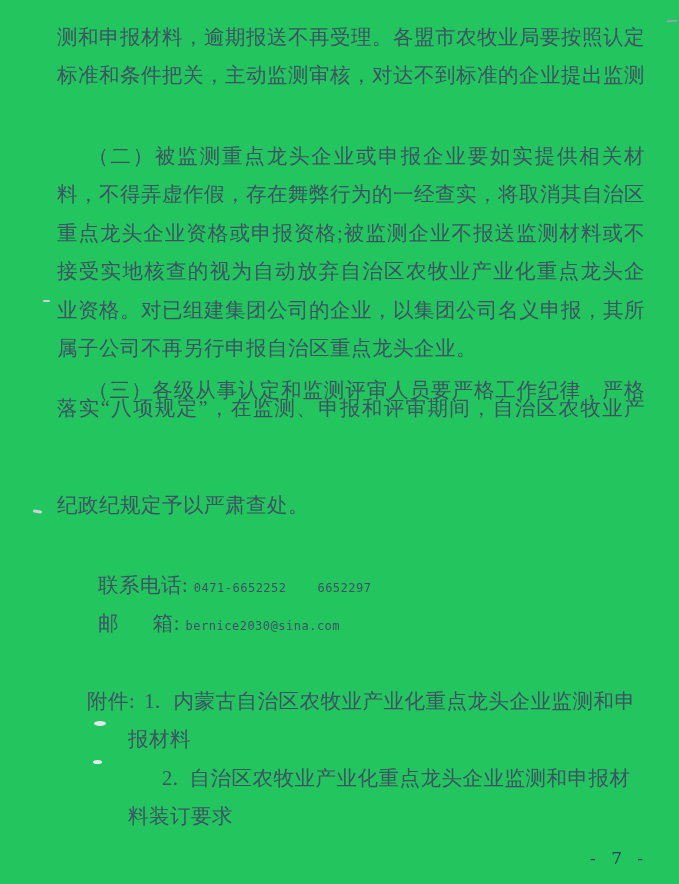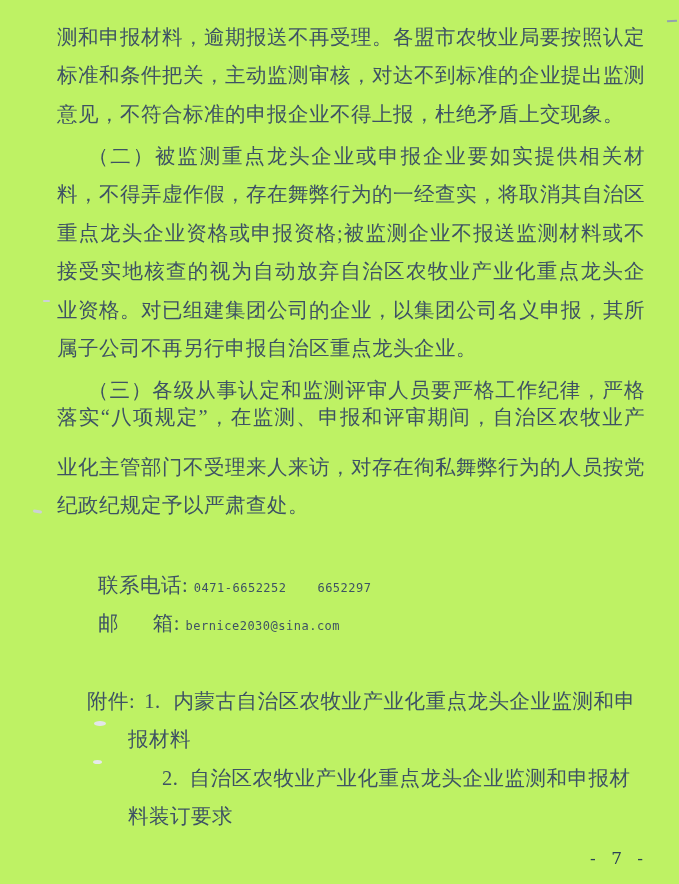--- a/index.html
+++ b/index.html
@@ -4,21 +4,21 @@
 <style>
   html, body {
     margin: 0;
     padding: 0;
     background: #ffffff;
   }
   .page {
     position: relative;
     width: 679px;
     height: 884px;
-    background: #bef264;
+    background: #22c55e;
     overflow: hidden;
     font-family: "Liberation Serif", serif;
   }
   .line {
     position: absolute;
     color: #3e5264;
     font-size: 20.5px;
     line-height: 30px;
     letter-spacing: 0.5px;
   }
@@ -99,32 +99,30 @@
     background: #e6e9eb; border-radius: 50%;
   }
 </style>
 </head>
 <body>
 
 <div class="page">
 
   <div class="line body-line just" style="top:22px">测和申报材料，逾期报送不再受理。各盟市农牧业局要按照认定</div>
   <div class="line body-line just" style="top:60px">标准和条件把关，主动监测审核，对达不到标准的企业提出监测</div>
-  <div class="line body-line" style="top:99px">意见，不符合标准的申报企业不得上报，杜绝矛盾上交现象。</div>
 
   <div class="line body-line just indent" style="top:141px">（二）被监测重点龙头企业或申报企业要如实提供相关材</div>
   <div class="line body-line just" style="top:179px">料，不得弄虚作假，存在舞弊行为的一经查实，将取消其自治区</div>
   <div class="line body-line just" style="top:218px">重点龙头企业资格或申报资格;被监测企业不报送监测材料或不</div>
   <div class="line body-line just" style="top:256px">接受实地核查的视为自动放弃自治区农牧业产业化重点龙头企</div>
   <div class="line body-line just" style="top:295px">业资格。对已组建集团公司的企业，以集团公司名义申报，其所</div>
   <div class="line body-line" style="top:333px">属子公司不再另行申报自治区重点龙头企业。</div>
 
   <div class="line body-line just indent" style="top:375px">（三）各级从事认定和监测评审人员要严格工作纪律，严格</div>
-  <div class="line body-line just" style="top:402px">落实“八项规定”，在监测、申报和评审期间，自治区农牧业产</div>
-  <div class="line body-line just" style="top:452px">业化主管部门不受理来人来访，对存在徇私舞弊行为的人员按党</div>
+  <div class="line body-line just" style="top:393px">落实“八项规定”，在监测、申报和评审期间，自治区农牧业产</div>
   <div class="line body-line" style="top:490px">纪政纪规定予以严肃查处。</div>
 
 
   <div class="line contact-line" style="top:570px"><span class="label">联系电话:</span><span> </span><span class="value mono">0471-6652252    6652297</span></div>
 
   <div class="line contact-line" style="top:608px"><span class="label">邮      箱:</span><span> </span><span class="value mono">bernice2030@sina.com</span></div>
 
   <div class="line attach-first" style="top:686px"><span class="attach-label">附件:</span><span class="attach-no">1.</span><span>内蒙古自治区农牧业产业化重点龙头企业监测和申</span></div>
 
   <div class="line attach-cont" style="top:724px">报材料</div>

